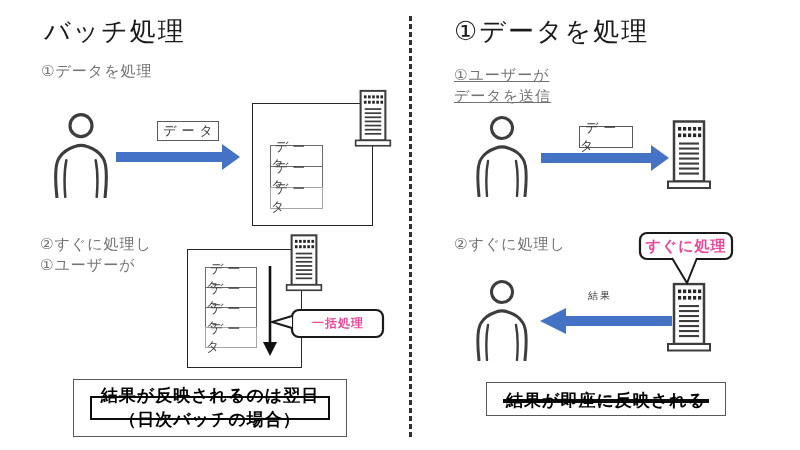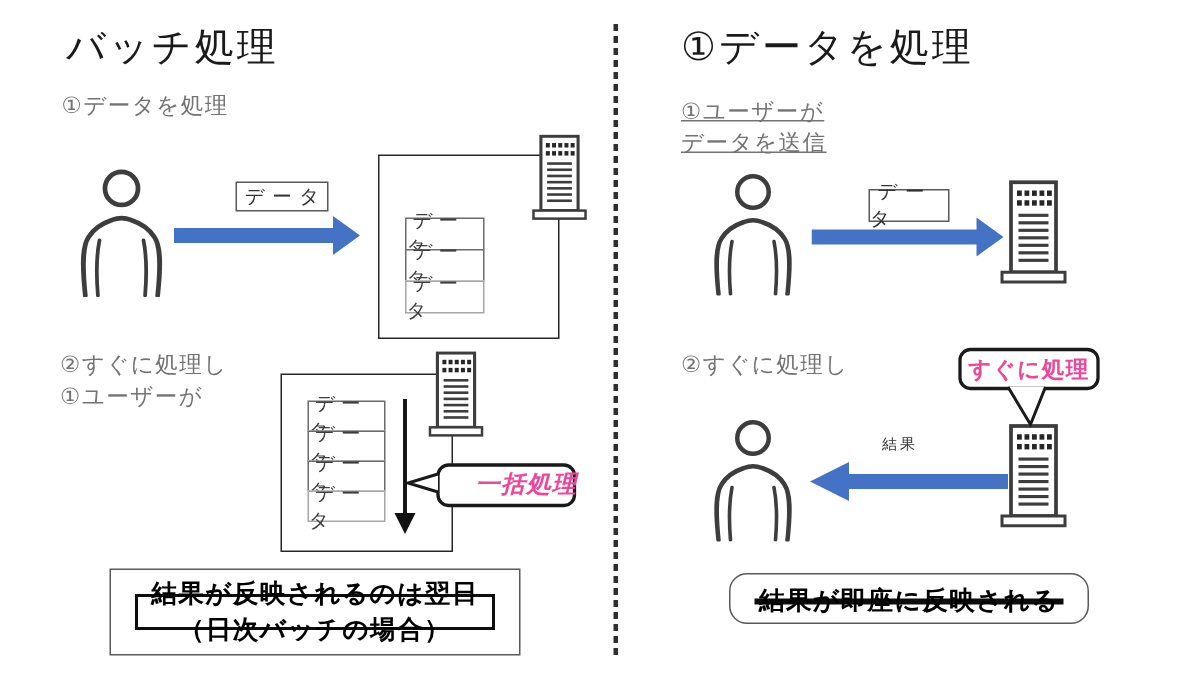--- a/index.html
+++ b/index.html
@@ -123,21 +123,21 @@
 
   <svg class="abs" style="left:285px;top:232px;" width="38" height="62" viewBox="0 0 46 70">
       <use href="#sym-server"></use>
     </svg>
 
   <svg class="abs" style="left:266px;top:307px;" width="122" height="34">
     <rect x="26" y="3" width="91" height="27" rx="7" fill="#fff" stroke="#1a1a1a" stroke-width="2.2"></rect>
     <polygon points="26,9 6,15 26,21" fill="#fff"></polygon>
     <polyline points="26,9 6,15 26,21" fill="none" stroke="#1a1a1a" stroke-width="2"></polyline>
   </svg>
-  <div class="abs bubble-text" style="left:307px;top:311px;width:88px;height:25px;font-size:16px;font-style:italic;">一括処理</div>
+  <div class="abs bubble-text" style="left:294px;top:311px;width:88px;height:25px;font-size:12px;">一括処理</div>
 
   <div class="abs result-outer" style="left:73px;top:379px;width:274px;height:58px;">
     <div class="result-inner">
       <div>結果が反映されるのは翌日</div>
       <div>（日次バッチの場合）</div>
     </div>
   </div>
 
   <div class="abs divider" style="left:409px;top:16px;height:421px;"></div>
 
@@ -178,17 +178,17 @@
 
   <div class="abs plain-label" style="left:588px;top:289px;">結果</div>
   <svg class="abs" style="left:540px;top:308px;" width="132" height="26">
     <polygon points="132,8 26,8 26,0 0,13 26,26 26,18 132,18" fill="#4472C4"></polygon>
   </svg>
 
   <svg class="abs" style="left:474px;top:279px;" width="56" height="82" viewBox="0 0 56 82">
       <use href="#sym-person"></use>
     </svg>
 
-  <div class="abs result-outer" style="left:486px;top:382px;width:240px;height:34px;border-radius:12px;">
+  <div class="abs result-outer" style="left:486px;top:382px;width:240px;height:34px;">
     <div class="result-inner">結果が即座に反映される</div>
   </div>
 
 </div>
 
 </body></html>

